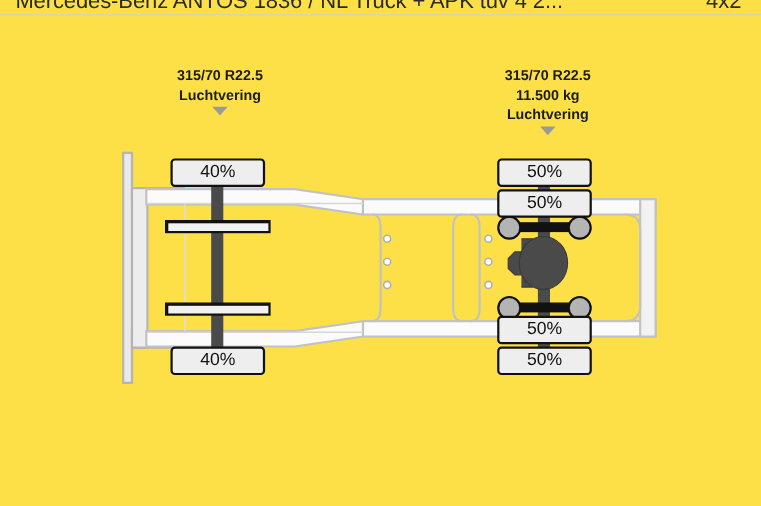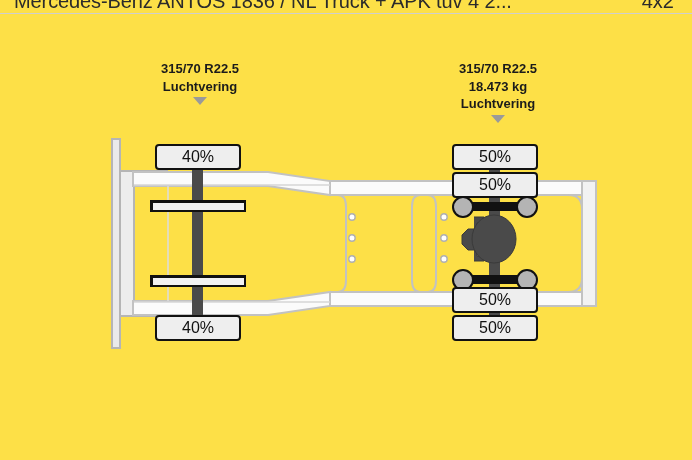--- a/index.html
+++ b/index.html
@@ -212,21 +212,21 @@
   <div id="header-rule"></div>
 
   <div id="axle-info-front" class="axle-info">
     <span class="line">315/70 R22.5</span>
     <span class="line">Luchtvering</span>
     <span class="axle-arrow"></span>
   </div>
 
   <div id="axle-info-rear" class="axle-info">
     <span class="line">315/70 R22.5</span>
-    <span class="line">18.473 kg</span>
+    <span class="line">11.500 kg</span>
     <span class="line">Luchtvering</span>
     <span class="axle-arrow"></span>
   </div>
 
   <div id="diagram">
 
     <svg id="chassis-svg" viewBox="0 0 692 240">
       <g fill="#ffffff" stroke="#bdbdbd" stroke-width="2">
 
         <path d="M112 16 L120 16 L120 225 L112 225 Z" fill="#eaeaea" stroke="#b5b5b5"></path>

